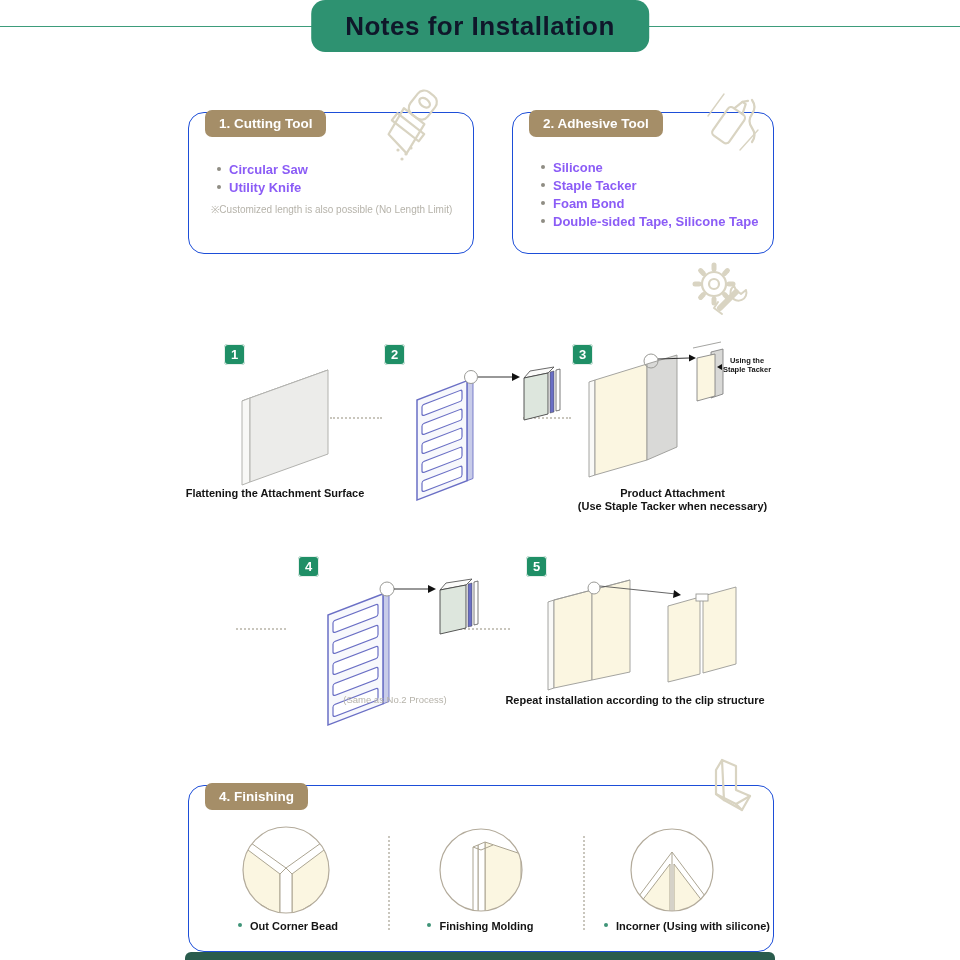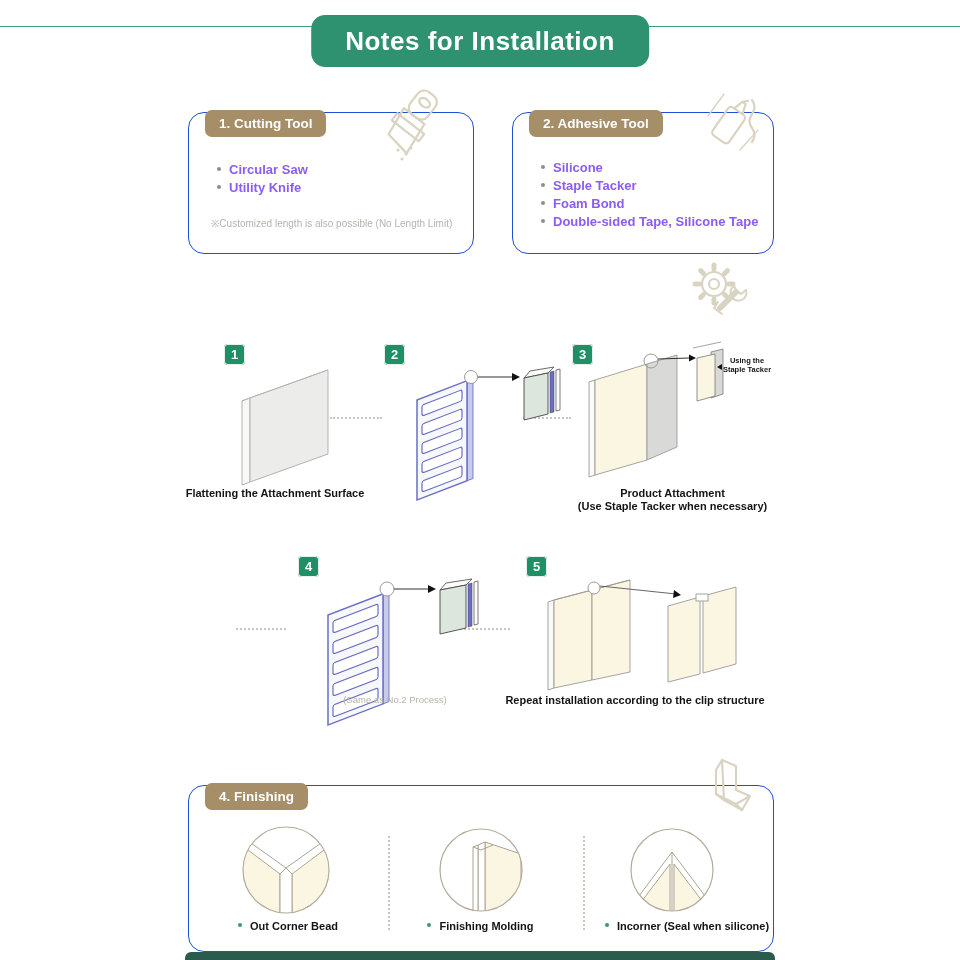--- a/index.html
+++ b/index.html
@@ -2,34 +2,34 @@
 <html><head>
 <meta charset="utf-8">
 <style>
   html,body{margin:0;padding:0;background:#fff;}
   .canvas{position:relative;width:960px;height:960px;background:#fff;overflow:hidden;
           font-family:"Liberation Sans",sans-serif;}
 
   
   .title-line{position:absolute;left:0;right:0;top:26px;border-top:1px solid #3d9c7b;}
   .title-banner{position:absolute;left:50%;top:0;transform:translateX(-50%);
-    background:#2e9271;color:#ffffff;border-radius:14px;height:52px;line-height:52px;
-    padding:0 34px;font-size:26px;font-weight:bold;letter-spacing:.5px;white-space:nowrap;margin-top:15px;}
+    background:#2e9271;color:#0f172a;border-radius:14px;height:52px;line-height:52px;
+    padding:0 34px;font-size:26px;font-weight:bold;letter-spacing:.5px;white-space:nowrap;}
 
   
   .panel{position:absolute;border:1px solid #1d4ed8;border-radius:16px;background:#fff;}
   .badge{position:absolute;top:-3px;left:16px;background:#a58e68;color:#fff;
     font-weight:bold;font-size:13.5px;padding:6px 14px;border-radius:7px;white-space:nowrap;}
 
   .list{margin:0;padding:0;}
   .list li{list-style:none;font-weight:bold;font-size:13px;color:#8b5cf6;line-height:18px;}
   .dot{display:inline-block;width:4px;height:4px;background:#8f8d84;border-radius:50%;
     margin-right:8px;vertical-align:3px;}
   .dot.teal{background:#3f9478;}
-  .note{font-size:10px;color:#b6b3aa;margin-top:17px;}
+  .note{font-size:10px;color:#b6b3aa;margin-top:3px;}
 
   .stepnum{position:absolute;width:21px;height:21px;background:#1f8f66;color:#fff;
     font-weight:bold;font-size:13px;border-radius:4px;display:flex;align-items:center;
     justify-content:center;box-shadow:0 0 0 1px #e7f0ec inset;}
 
   .caption{position:absolute;text-align:center;}
   .caption .c-main{font-weight:bold;font-size:11px;color:#141414;line-height:13px;}
   .caption .c-sub{font-size:9.5px;color:#b6b3aa;line-height:11px;}
   .caption .c-sub.bold{font-weight:bold;color:#141414;font-size:11px;line-height:13px;}
 
@@ -280,18 +280,18 @@
   <div class="vdots" style="left:388px;top:836px;height:94px"></div>
   <div class="vdots" style="left:583px;top:836px;height:94px"></div>
 
   <div class="flabel" style="left:218px;top:920px;width:140px">
     <span class="dot teal"></span><span>Out Corner Bead</span>
   </div>
   <div class="flabel" style="left:408px;top:920px;width:145px">
     <span class="dot teal"></span><span>Finishing Molding</span>
   </div>
   <div class="flabel" style="left:592px;top:920px;width:190px">
-    <span class="dot teal"></span><span>Incorner (Seal when silicone)</span>
+    <span class="dot teal"></span><span>Incorner (Using with silicone)</span>
   </div>
 
   <div class="bottom-bar"></div>
 
 </div>
 
 </body></html>

